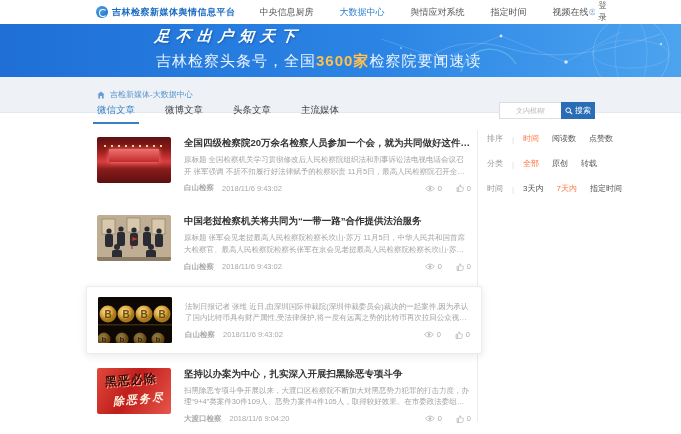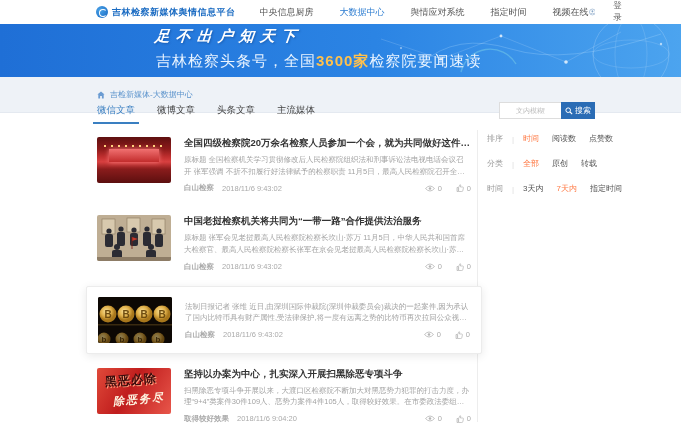--- a/index.html
+++ b/index.html
@@ -10,34 +10,34 @@
   
   .navbar { height:24px; display:flex; align-items:center; padding:0 88px 0 96px; background:#fff; }
   .logo { display:flex; align-items:center; gap:4px; }
   .logo-mark { width:12px; height:12px; border-radius:50%; background:radial-gradient(circle at 35% 35%, #4aa3e8, #1565c0); position:relative; flex:none; }
   .logo-mark::after { content:''; position:absolute; left:3px; top:3px; width:6px; height:6px; border:1.5px solid #fff; border-right-color:transparent; border-radius:50%; }
   .logo-text { font-size:9px; font-weight:bold; color:#1a6bc2; letter-spacing:.5px; white-space:nowrap; }
   .nav-menu { display:flex; gap:26px; margin-left:24px; }
   .nav-item { font-size:9px; color:#555; cursor:pointer; position:relative; white-space:nowrap; }
   .nav-item.active { color:#2a7bd0; }
   .nav-item.active::after { content:''; position:absolute; left:50%; bottom:-8px; transform:translateX(-50%); border:3px solid transparent; border-bottom-color:#2a7bd0; }
-  .nav-login { margin-left:auto; display:flex; align-items:center; gap:18px; color:#666; font-size:8.5px; cursor:pointer; }
+  .nav-login { margin-left:auto; display:flex; align-items:center; gap:3px; color:#666; font-size:8.5px; cursor:pointer; }
 
   
   .banner { position:relative; height:53px; background:linear-gradient(90deg,#1f6fd6 0%,#2b84e4 55%,#4ca4ef 100%); overflow:hidden; }
   .banner-headline { position:absolute; left:155px; top:3px; color:#fff; font-family:"DejaVu Serif",serif; font-style:italic; font-weight:bold; font-size:15px; letter-spacing:6px; transform:skewX(-6deg); text-shadow:1px 1px 2px rgba(0,40,100,.35); }
   .banner-sub { position:absolute; left:156px; top:28px; color:#eaf4ff; font-size:15px; letter-spacing:1px; }
   .banner-sub b { font-weight:bold; }
   .banner-deco { position:absolute; right:0; top:0; height:53px; width:320px; opacity:.85; }
 
   
   .breadcrumb { height:36px; background:#eef2f7; border-bottom:1px solid #e4e9f0; display:flex; align-items:center; gap:5px; padding-left:97px; font-size:8px; color:#5b93cc; }
 
   
-  .tabs { position:absolute; left:97px; top:104px; display:flex; gap:22px; }
+  .tabs { position:absolute; left:97px; top:104px; display:flex; gap:30px; }
   .tab { font-size:9.5px; color:#444; cursor:pointer; padding-bottom:7px; position:relative; white-space:nowrap; }
   .tab.active { color:#3a7fc1; }
   .tab.active::after { content:''; position:absolute; left:-4px; right:-4px; bottom:0; height:2px; background:#3a7fc1; }
   .search { position:absolute; left:499px; top:102px; display:flex; }
   .search input { width:62px; height:17px; border:1px solid #ddd; border-right:none; font-size:7px; padding:0 16px; color:#555; outline:none; }
   .search input::placeholder { color:#bbb; }
   .search-btn { width:34px; height:17px; background:#2a6cb5; color:#fff; border:none; font-size:8px; display:flex; align-items:center; justify-content:center; gap:2px; cursor:pointer; }
 
   
   .filters { position:absolute; left:487px; top:133px; }
@@ -318,21 +318,21 @@
 
     <div class="article">
       <div class="thumb thumb-4">
         <span class="t4-l1">黑恶必除</span>
         <span class="t4-l2">除恶务尽</span>
       </div>
       <div class="a-body">
         <div class="a-title">坚持以办案为中心，扎实深入开展扫黑除恶专项斗争</div>
         <div class="a-sum">扫黑除恶专项斗争开展以来，大渡口区检察院不断加大对黑恶势力犯罪的打击力度，办理“9+4”类案件30件109人、恶势力案件4件105人，取得较好效果。在市委政法委组织开展的扫黑除恶专项斗争...</div>
         <div class="a-meta">
-          <span class="a-src">取得较好效果</span>
+          <span class="a-src">大渡口检察</span>
           <span>2018/11/6 9:04:20</span>
           <span class="a-stats">
             <span class="stat">
                 <svg width="10" height="7" viewBox="0 0 10 7">
                   <path d="M.5 3.5 Q5 -1.5 9.5 3.5 Q5 8.5 .5 3.5Z" fill="none" stroke="#b5b5b5" stroke-width="0.8"></path>
                   <circle cx="5" cy="3.5" r="1.3" fill="#b5b5b5"></circle>
                 </svg>
                 <span>0</span>
               </span>
             <span class="stat">

